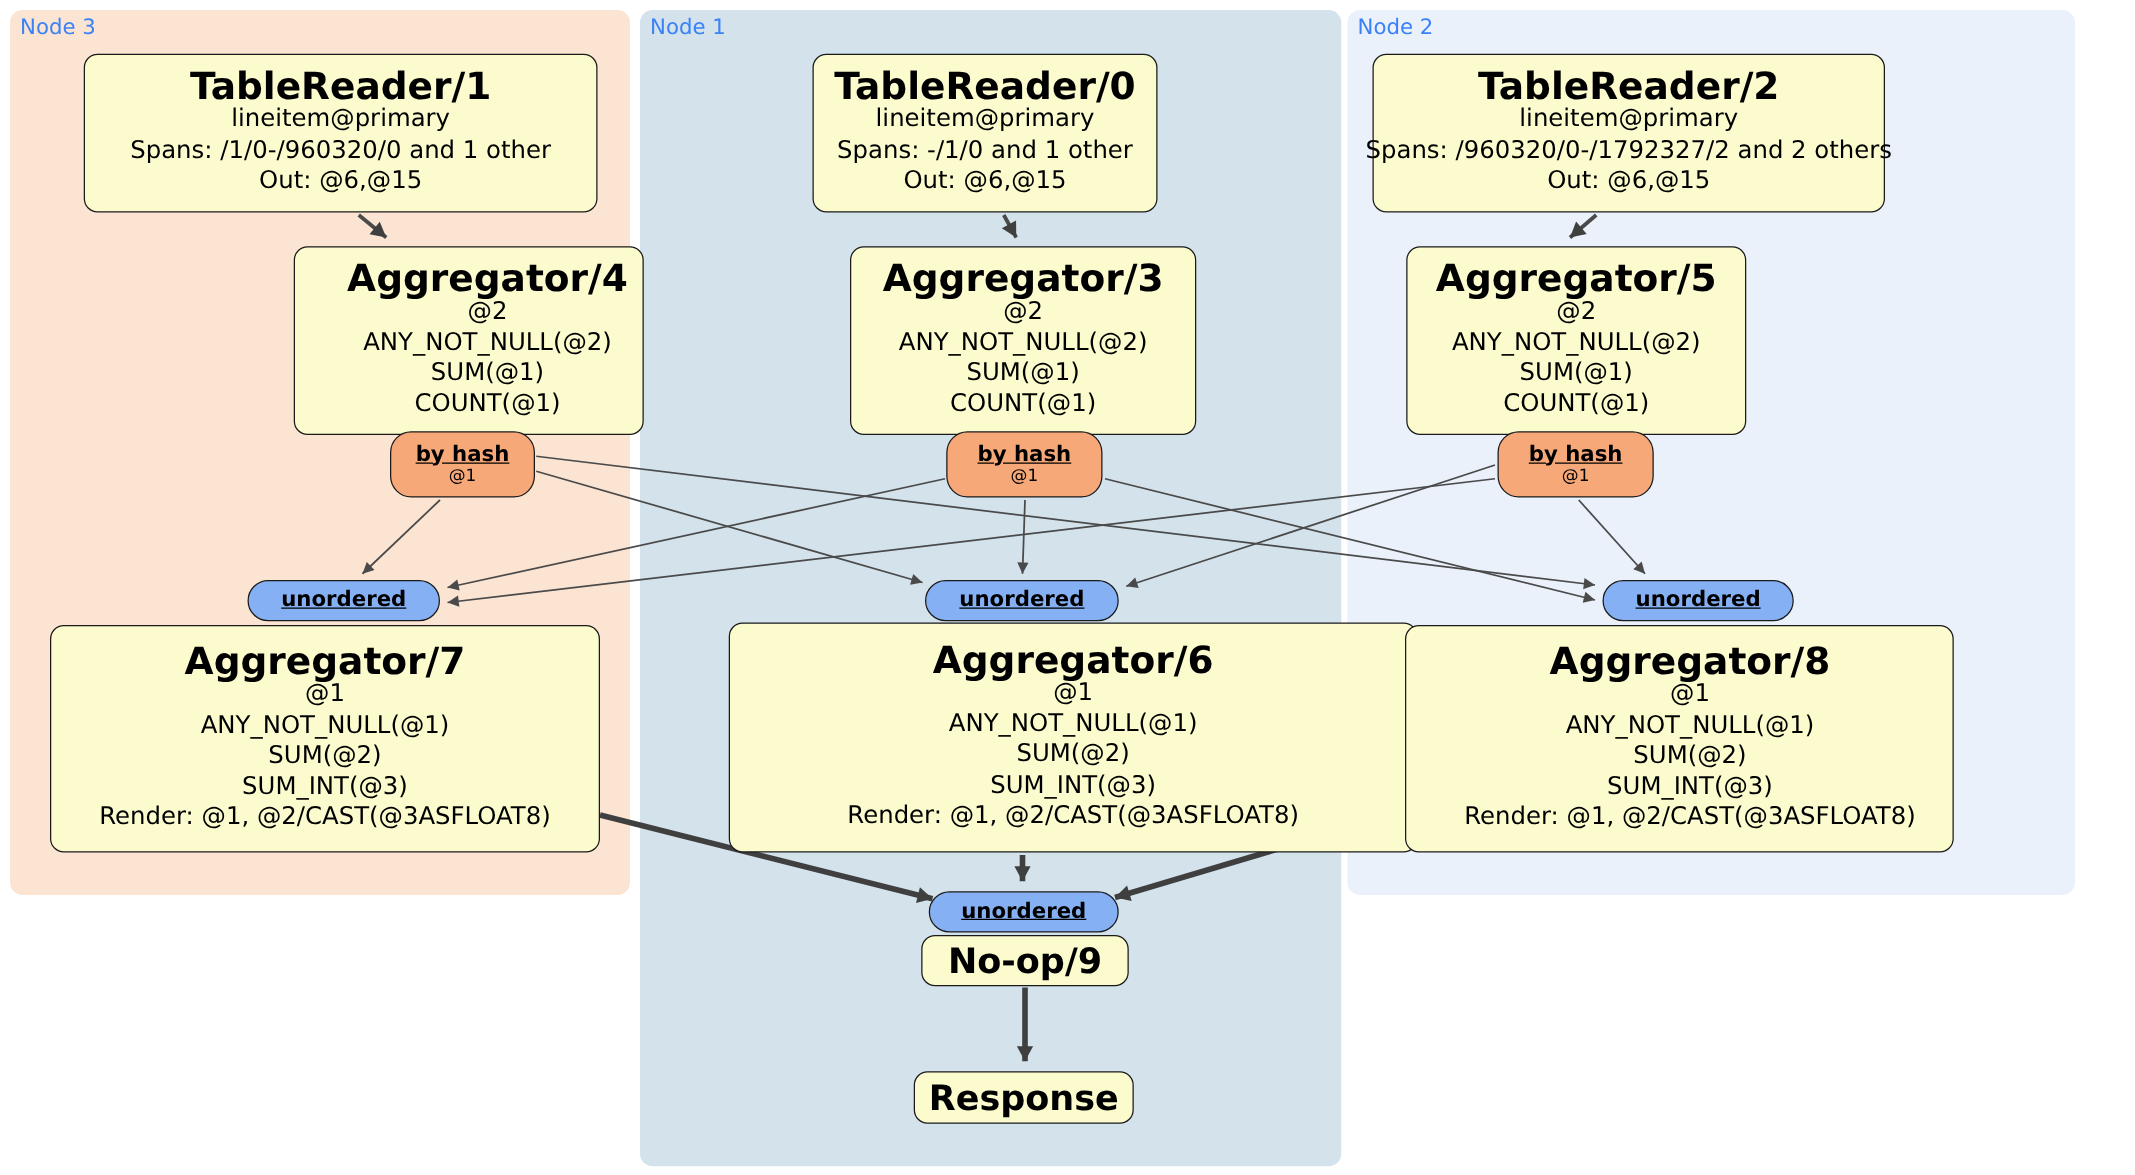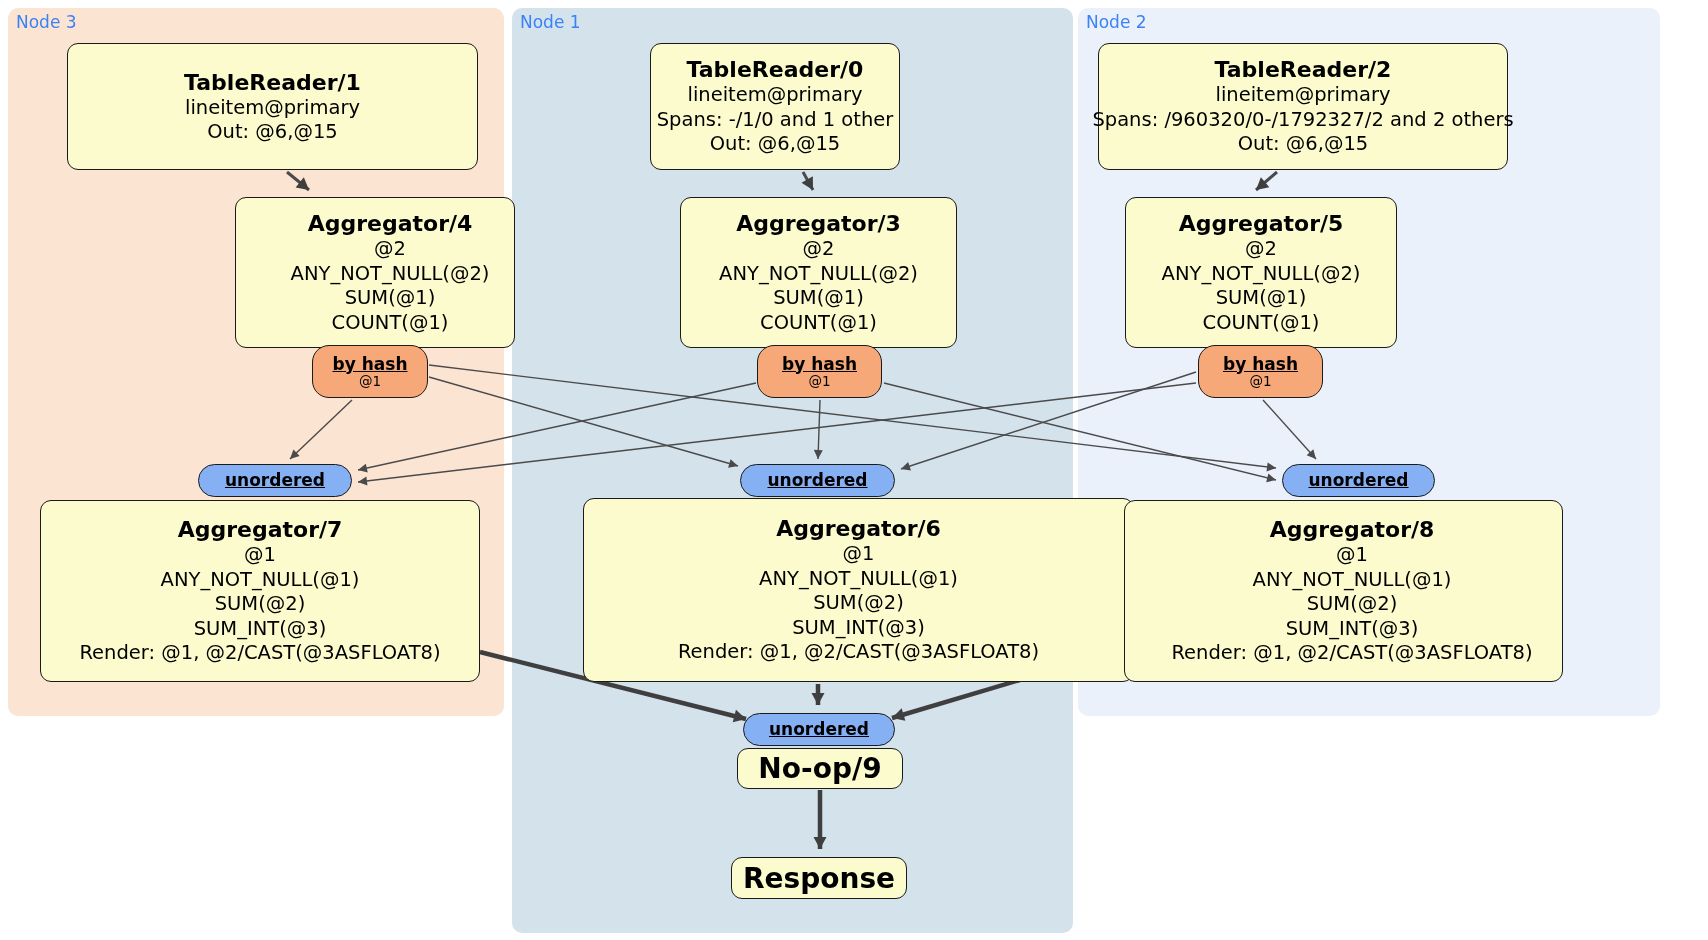--- a/index.html
+++ b/index.html
@@ -8,21 +8,21 @@
     font-family:"DejaVu Sans", sans-serif;color:#000;overflow:hidden;background:#fff;
   }
   .region{position:absolute;border-radius:10px;}
   .region-label{position:absolute;font-size:17px;color:#3b82f6;}
   #edges{position:absolute;left:0;top:0;z-index:2;}
   .pbox{
     position:absolute;z-index:3;background:#fbfbce;border:1.6px solid #1a1a1a;border-radius:11px;
     display:flex;flex-direction:column;justify-content:center;align-items:center;
     text-align:center;box-sizing:border-box;padding:4px 6px;
   }
-  .pbox .title{font-weight:bold;font-size:22px;line-height:27px;white-space:nowrap;text-align:center;}
+  .pbox .title{font-weight:bold;font-size:30px;line-height:27px;white-space:nowrap;text-align:center;}
   .pbox .line{font-size:19.5px;line-height:24.5px;white-space:nowrap;}
   .pill{
     position:absolute;z-index:4;border:1.6px solid #1a1a1a;border-radius:17px;
     display:flex;flex-direction:column;justify-content:center;align-items:center;
     text-align:center;box-sizing:border-box;
   }
   .pill.hash{background:#f6a878;}
   .pill.sync{background:#85b0f3;}
   .pill .plabel{font-weight:bold;font-size:17px;line-height:19px;white-space:nowrap;text-decoration:underline;}
   .pill .psub{font-size:13.5px;line-height:15px;}
@@ -73,23 +73,24 @@
       <line x1="480" y1="652" x2="746" y2="719" marker-end="url(#ahBig)"></line>
       <line x1="818" y1="684" x2="818" y2="705" marker-end="url(#ahBig)"></line>
       <line x1="1124" y1="649" x2="892" y2="718" marker-end="url(#ahBig)"></line>
       <line x1="820" y1="790" x2="820" y2="849" marker-end="url(#ahBig)"></line>
     </g>
   </svg>
 
   <div class="pbox" style="left:67px;top:43px;width:411px;height:127px;">
     <div class="title">TableReader/1</div>
     <div class="line">lineitem@primary</div>
+    <div class="line">Spans: /1/0-/960320/0 and 1 other</div>
     <div class="line">Out: @6,@15</div>
   </div>
-  <div class="pbox" style="left:650px;top:43px;width:250px;height:127px;">
+  <div class="pbox" style="left:650px;top:43px;width:276px;height:127px;">
     <div class="title">TableReader/0</div>
     <div class="line">lineitem@primary</div>
     <div class="line">Spans: -/1/0 and 1 other</div>
     <div class="line">Out: @6,@15</div>
   </div>
   <div class="pbox" style="left:1098px;top:43px;width:410px;height:127px;">
     <div class="title">TableReader/2</div>
     <div class="line">lineitem@primary</div>
     <div class="line">Spans: /960320/0-/1792327/2 and 2 others</div>
     <div class="line">Out: @6,@15</div>

